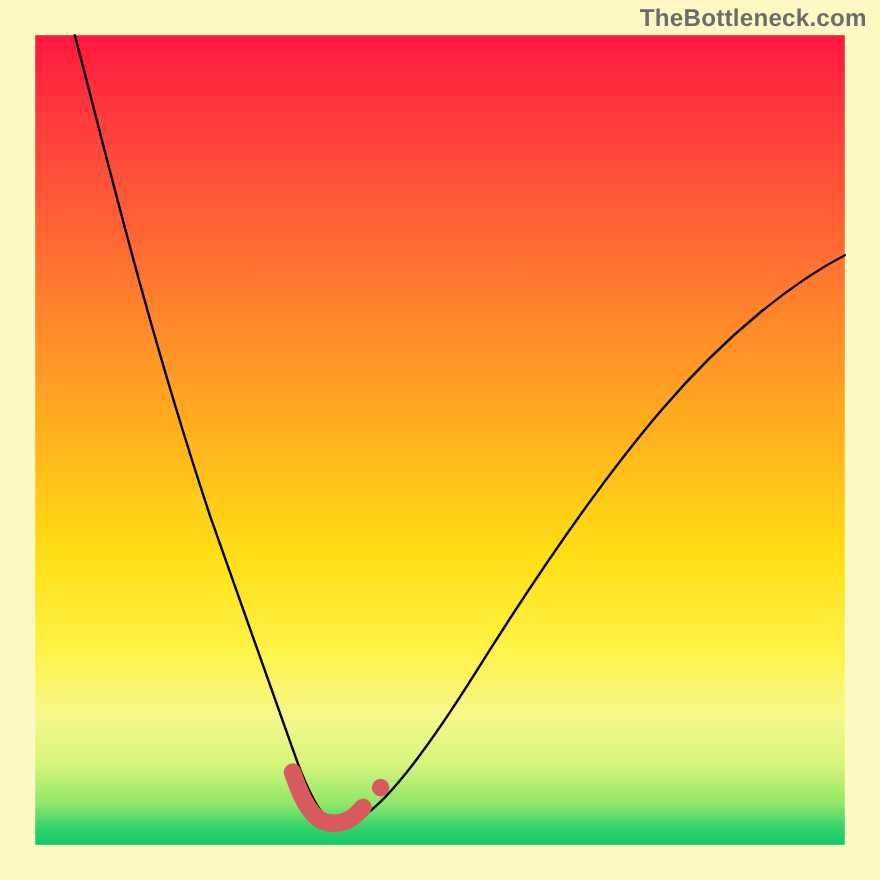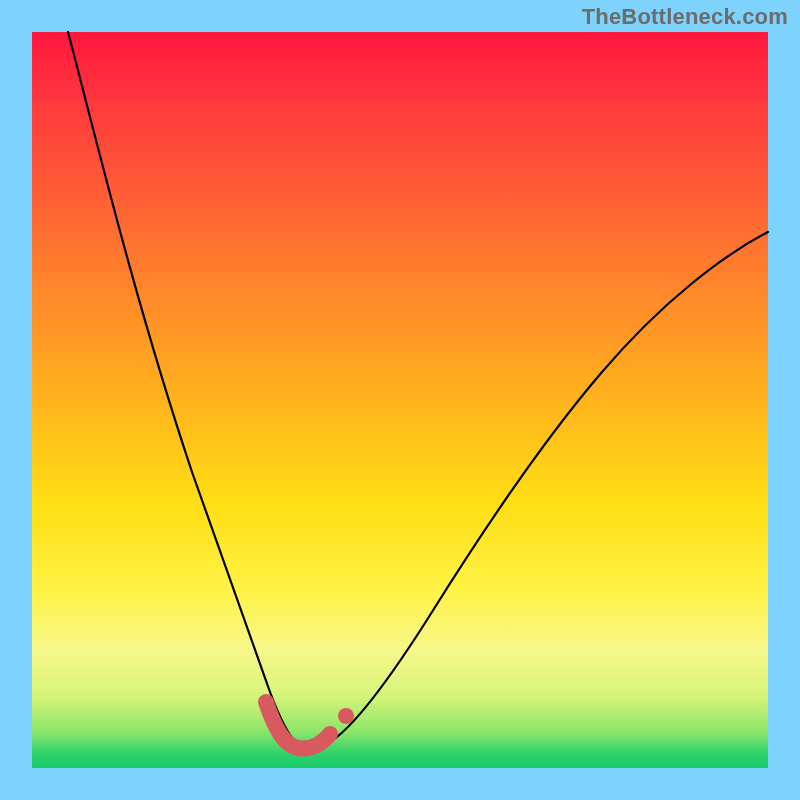--- a/index.html
+++ b/index.html
@@ -9,21 +9,21 @@
     height: 800px;
     background: #000;
     overflow: hidden;
   }
   .frame {
     position: absolute;
     left: 0;
     top: 0;
     width: 800px;
     height: 800px;
-    background: #7dd3fc;
+    background: #fef9c3;
   }
   .plot {
     position: absolute;
     left: 32px;
     top: 32px;
     width: 736px;
     height: 736px;
     
     background: linear-gradient(to bottom,
       #ff173f 0%,

